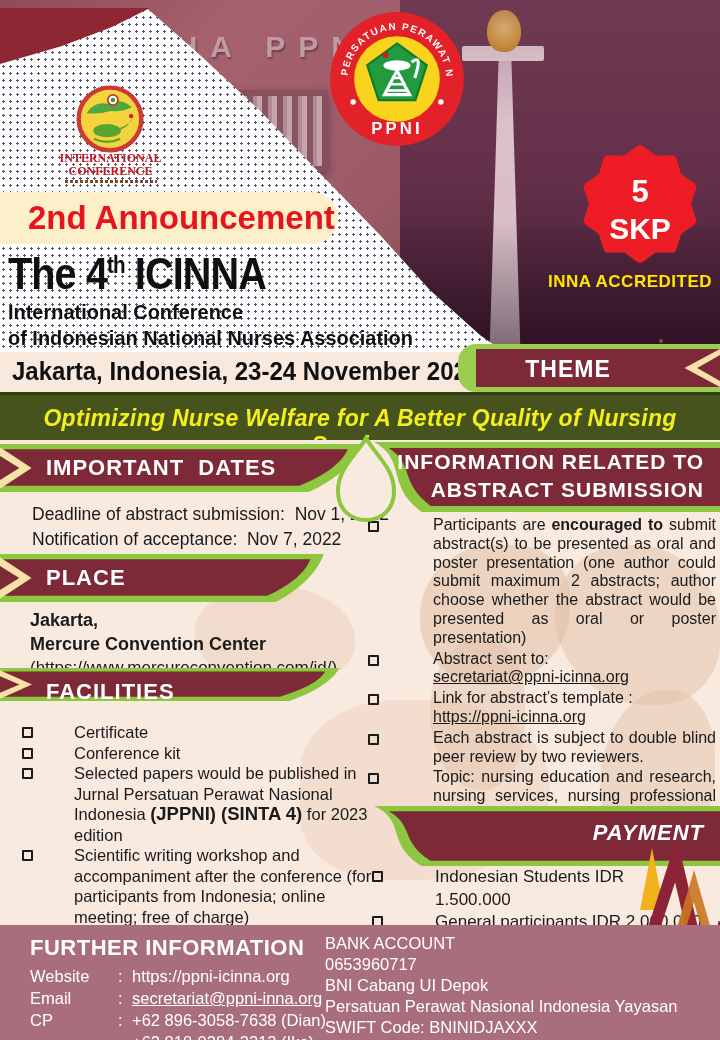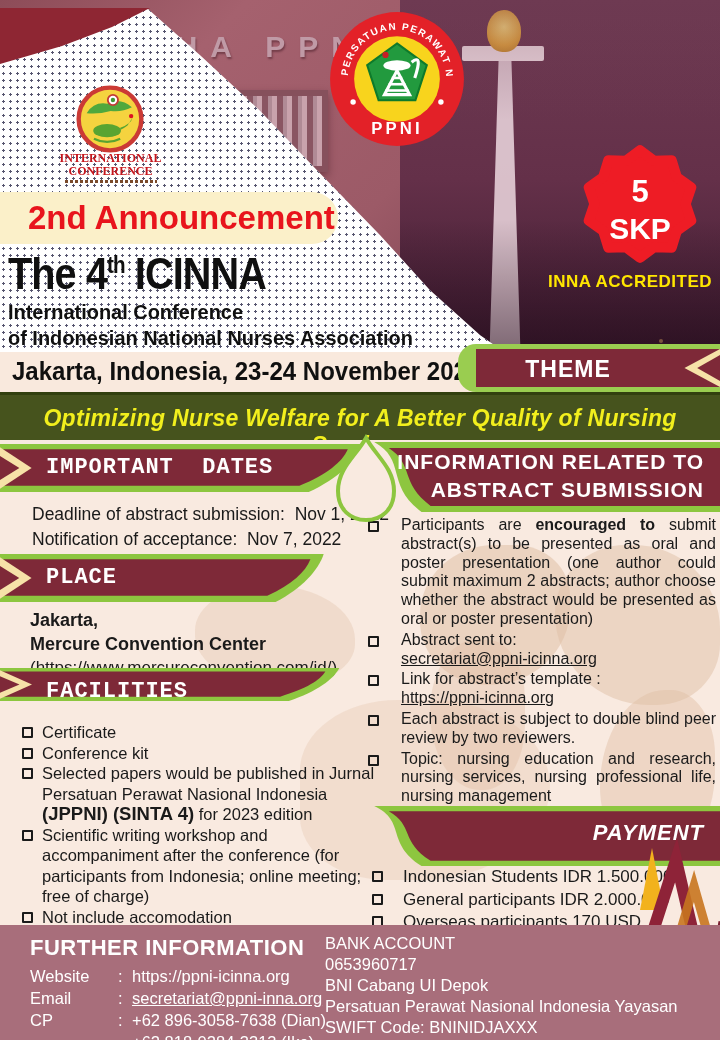--- a/index.html
+++ b/index.html
@@ -75,30 +75,30 @@
   #theme-strip { left:0; top:392px; width:720px; height:48px; background:#46531d; border-top:3px solid #32400f; }
   #theme-strip span { position:absolute; left:0; right:0; top:10px; text-align:center; font-size:23px;
     font-weight:bold; font-style:italic; color:#f2ef1d; letter-spacing:.3px; }
 
   
   #content { left:0; top:440px; width:720px; height:485px; background:#f9eae0; }
   .map { position:absolute; background:#e0bfa5; z-index:0; }
   .ribbon { position:absolute; z-index:2; }
   .ribbon svg { position:absolute; left:0; top:0; width:100%; height:100%; }
   .ribbon .rlabel { position:absolute; color:#fff; font-weight:bold; letter-spacing:1px; }
-  .left-label { left:46px; top:11px; font-size:22px;font-family:Liberation Mono, monospace; }
+  .left-label { left:46px; top:11px; font-size:22px; }
   .right-label { right:16px; text-align:right; font-size:21px; }
 
   .plain-text { position:absolute; color:#1a1a1a; z-index:2; }
   #dates-text { left:32px; top:502px; font-size:17.5px; line-height:25px; }
   #place-text { left:30px; top:608px; font-size:18px; line-height:24px; }
   #place-text .b { font-weight:bold; }
 
   .chk-list { position:absolute; z-index:2; list-style:none; }
-  .chk-list li { display:flex; }
+  .chk-list li { display:flex;gap:32px; }
   .chk { flex:0 0 auto; width:11px; height:11px; border:2px solid #1a1a1a; border-radius:1px; margin-top:5px; }
   #facilities-list { left:22px; top:722px; width:358px; font-size:16.5px; line-height:20.5px; color:#1a1a1a; }
   #facilities-list .chk { margin-right:9px; }
   #facilities-list .big { font-weight:bold; font-size:18.5px; }
   #abstract-list { left:368px; top:516px; width:348px; font-size:16px; line-height:18.8px; color:#1a1a1a; }
   #abstract-list li { margin-bottom:2px; }
   #abstract-list .chk { margin-right:22px; }
   #abstract-list .jt { text-align:justify; }
   .ulink { text-decoration:underline; color:#1a1a1a; }
   #payment-list { left:372px; top:866px; width:330px; font-size:17px; line-height:22.5px; color:#1a1a1a; }

